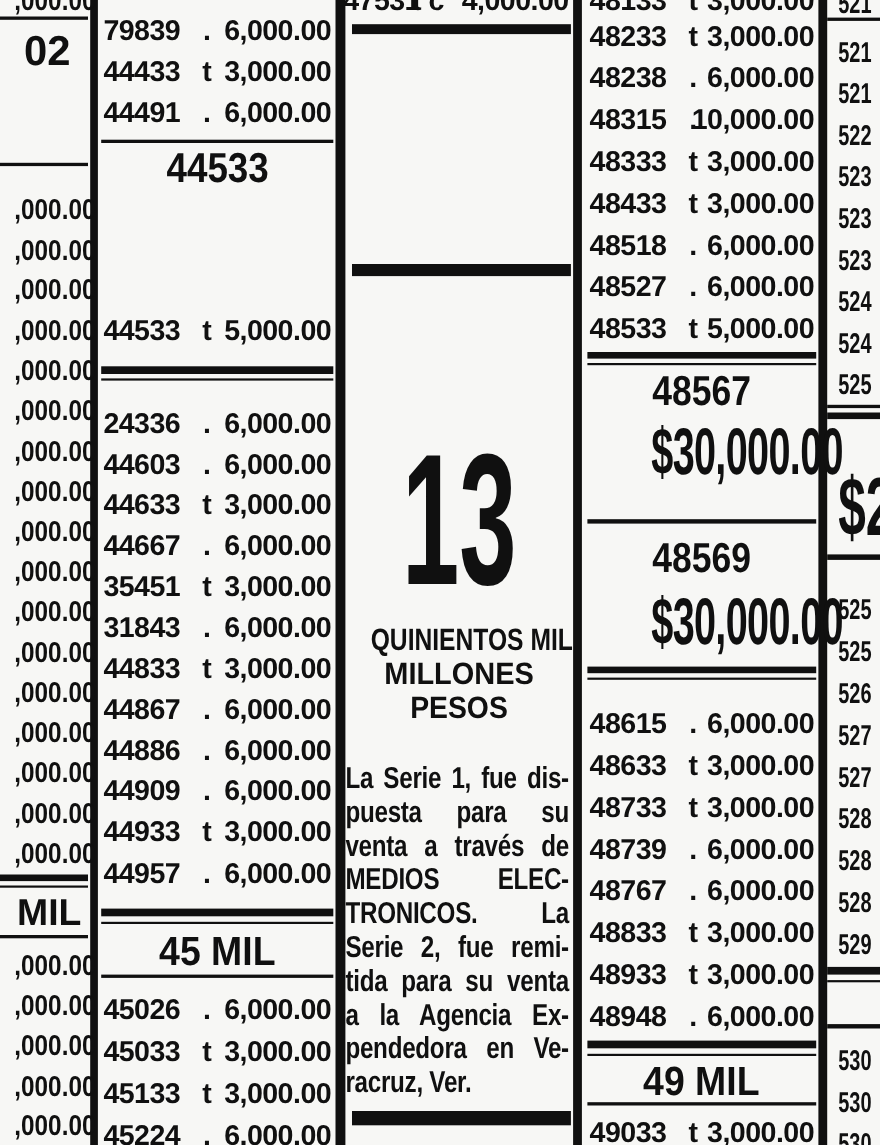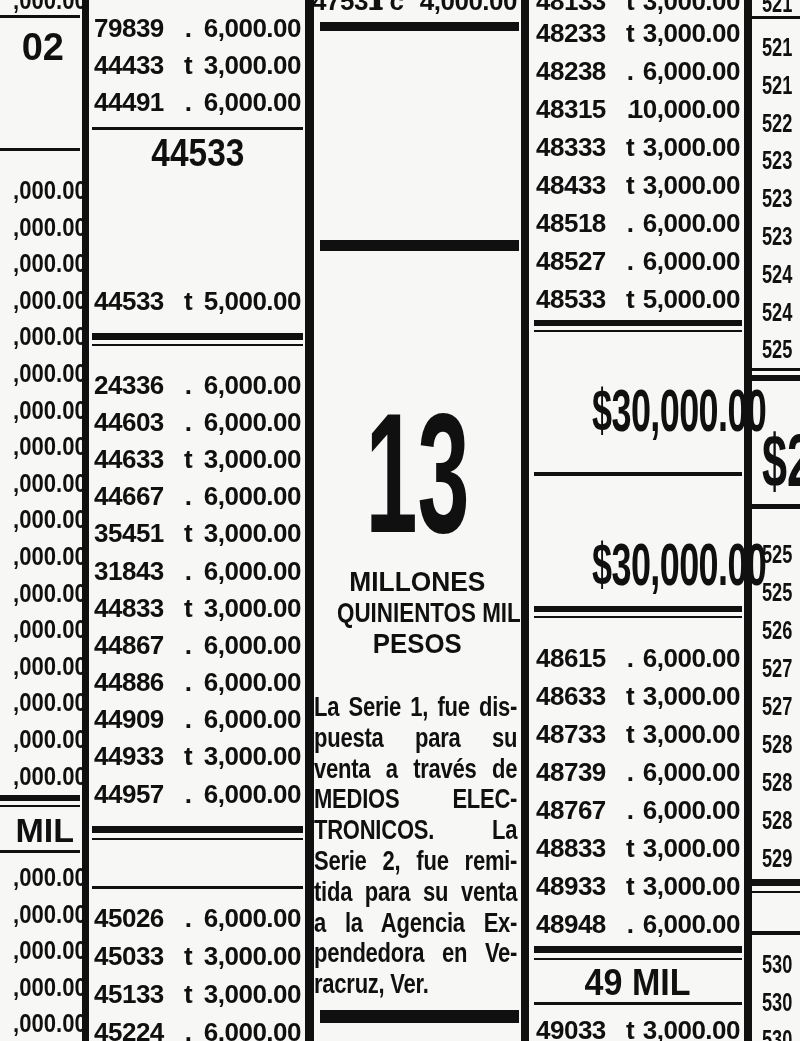--- a/index.html
+++ b/index.html
@@ -191,20 +191,21 @@
         </div>
         <div class="row" style="--p:37.2px;">
           <span class="n">44957</span>
           <span class="m">.</span>
           <span class="a">6,000.00</span>
         </div>
       </div>
 
     <div class="rule" style="top:826px;height:7px;"></div>
     <div class="rule" style="top:838px;height:2px;"></div>
+    <div class="ctr mil" style="top:845px;"><span class="sq" style="transform:scaleX(.92);">45 MIL</span></div>
     <div class="rule" style="top:886px;height:3px;"></div>
 
     <div class="rows" style="top:899px;">
 
     <div class="row" style="--p:38px;">
           <span class="n">45026</span>
           <span class="m">.</span>
           <span class="a">6,000.00</span>
         </div>
         <div class="row" style="--p:38px;">
@@ -233,22 +234,22 @@
           <span class="a" style="right:4px;">4,000.00</span>
         </div>
     </div>
 
     <div class="bar" style="top:22px;height:9px;left:6px;right:2px;"></div>
     <div class="bar" style="top:240px;height:11px;left:6px;right:2px;"></div>
 
     <div class="ctr huge13" style="top:398px;"><span class="sq" style="transform:scaleX(.55);">13</span></div>
 
     <div class="words" style="top:566px;">
+      <div><span class="sq" style="transform:scaleX(.8);">QUINIENTOS MIL</span></div>
       <div><span class="sq" style="transform:scaleX(.94);">MILLONES</span></div>
-      <div><span class="sq" style="transform:scaleX(.8);">QUINIENTOS MIL</span></div>
       <div><span class="sq" style="transform:scaleX(.92);">PESOS</span></div>
     </div>
 
     <div class="note" style="top:692px;">
 
     <div class="pl"><span style="position:static;display:inline;">La Serie 1, fue dis-</span></div>
         <div class="pl"><span style="position:static;display:inline;">puesta para su</span></div>
         <div class="pl"><span style="position:static;display:inline;">venta a través de</span></div>
         <div class="pl"><span style="position:static;display:inline;">MEDIOS ELEC-</span></div>
         <div class="pl"><span style="position:static;display:inline;">TRONICOS. La</span></div>
@@ -311,22 +312,24 @@
         <div class="row" style="--p:38px;">
           <span class="n">48533</span>
           <span class="m">t</span>
           <span class="a">5,000.00</span>
         </div>
       </div>
 
     <div class="rule" style="top:320px;height:6px;"></div>
     <div class="rule" style="top:330px;height:2px;"></div>
 
+    <div class="ctr hnum" style="top:336px;"><span class="sq" style="transform:scaleX(.85);">48567</span></div>
     <div class="ctr hamt" style="top:380px;"><span class="sq" style="transform:scaleX(.6);">$30,000.00</span></div>
     <div class="rule" style="top:472px;height:4px;"></div>
+    <div class="ctr hnum" style="top:488px;"><span class="sq" style="transform:scaleX(.85);">48569</span></div>
     <div class="ctr hamt" style="top:534px;"><span class="sq" style="transform:scaleX(.6);">$30,000.00</span></div>
     <div class="rule" style="top:606px;height:6px;"></div>
     <div class="rule" style="top:616px;height:2px;"></div>
 
     <div class="rows" style="top:639px;">
 
     <div class="row" style="--p:38px;">
           <span class="n">48615</span>
           <span class="m">.</span>
           <span class="a">6,000.00</span>

